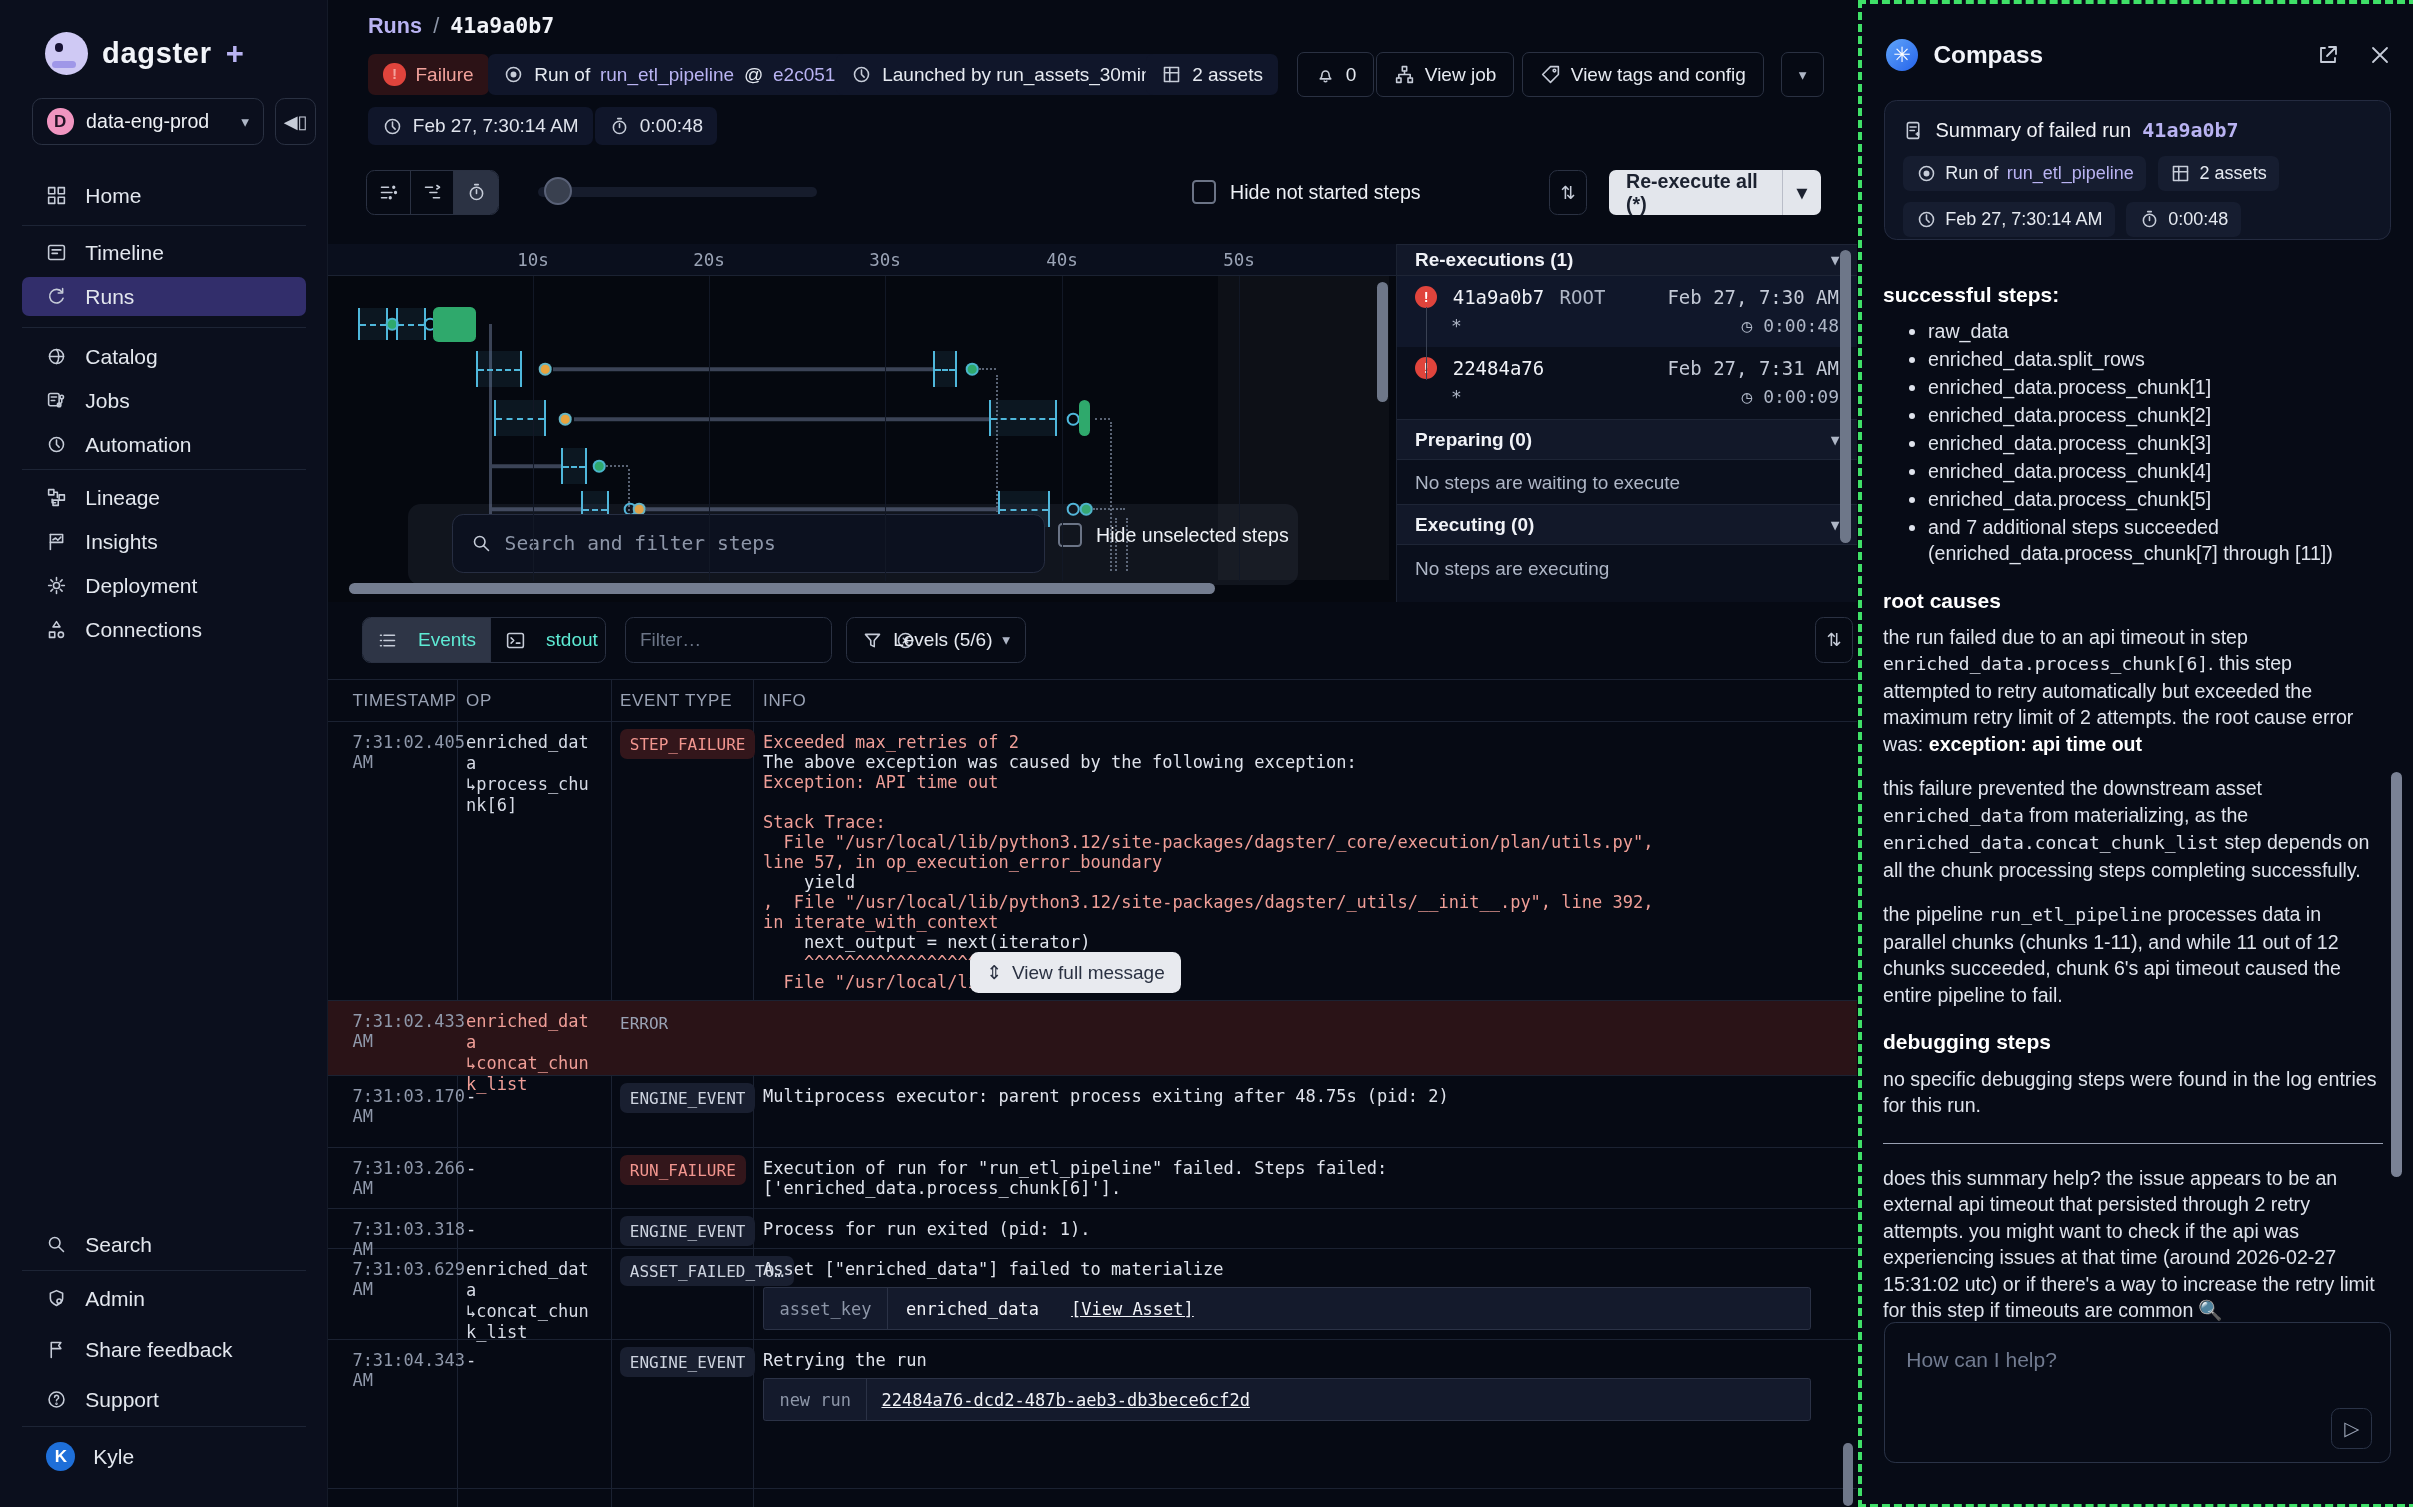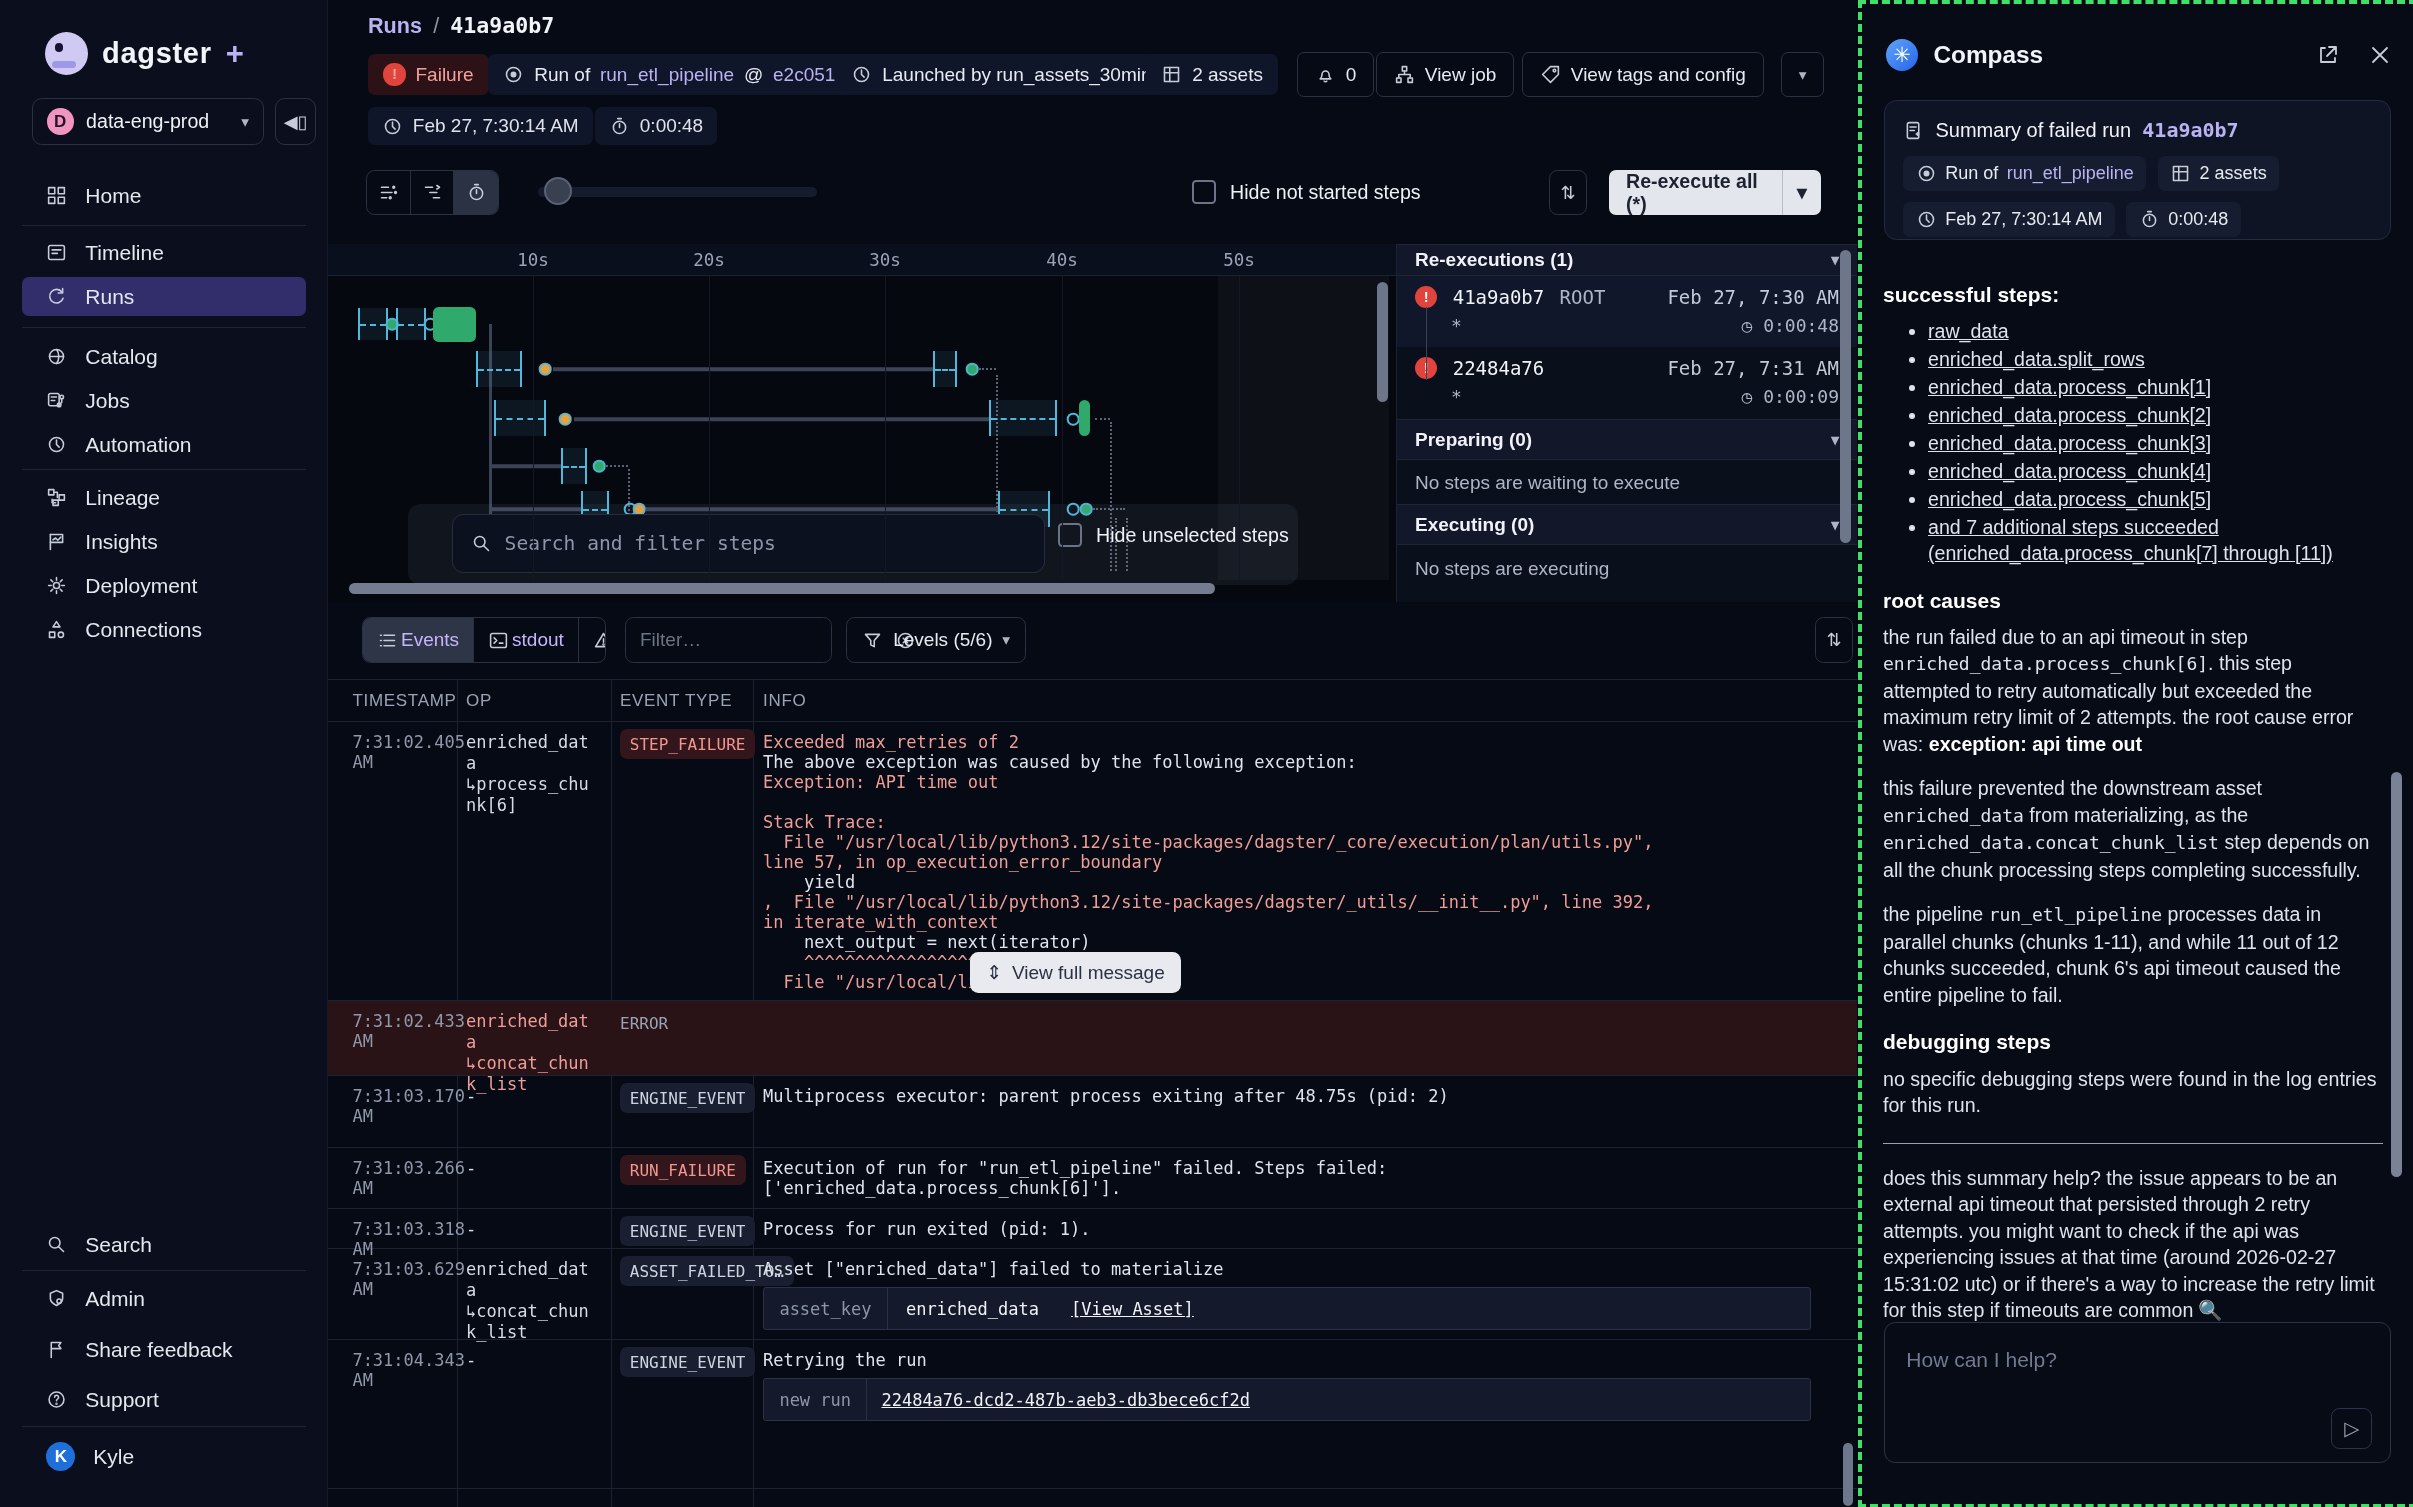--- a/index.html
+++ b/index.html
@@ -84,21 +84,21 @@
   .rp-line1 { display:flex; align-items:center; gap:15.4px; font-family:"DejaVu Sans Mono", monospace; font-size:19px; }
   .rp-line2 { display:flex; align-items:center; justify-content:space-between; margin:7px 0 0 36px; font-family:"DejaVu Sans Mono", monospace; font-size:18px; color:#aeb6c6; }
   .rp-err { width:22.3px; height:22.3px; border-radius:50%; background:#e0443c; color:#fff; font-size:14.7px; font-weight:bold; display:flex; align-items:center; justify-content:center; flex:none; }
   .rp-root { color:#aeb6c6; }
   .rp-date { margin-left:auto; color:#c3c9d6; }
   .rp-vscroll { position:absolute; left:443px; top:5.6px; width:11.2px; height:293px; border-radius:5.6px; background:#6e7789; }
   .rp-conn { position:absolute; left:29px; top:63px; width:0; height:73px; border-left:1.4px solid #3a4254; }
 
   
   .etabs { position:absolute; left:34px; top:617px; width:244px; height:46px; border:1.4px solid #2a3142; border-radius:8.4px; display:flex; overflow:hidden; }
-  .etab { display:flex; align-items:center; gap:3px; padding:0 14px; font-size:19px; color:#c4b5fd; border-right:0.7px solid #2a3142; }
+  .etab { display:flex; align-items:center; gap:20px; padding:0 14px; font-size:19px; color:#5eead4; border-right:0.7px solid #2a3142; }
   .etab:last-child { border-right:none; }
   .etab.sel { background:#2e3546; }
   .efilter { position:absolute; left:297px; top:617px; width:207px; height:46px; border:1.4px solid #2a3142; border-radius:8.4px; display:flex; align-items:center; padding:0 14px; gap:9.8px; }
   .efilter input { flex:1; background:transparent; border:none; outline:none; font-size:19px; color:#c3c9d6; }
   .efilter input::placeholder { color:#6b7486; }
   .elevels { position:absolute; left:518px; top:617px; height:46px; border:1.4px solid #2a3142; border-radius:8.4px; display:flex; align-items:center; gap:9.8px; padding:0 15.4px; font-size:19px; color:#e6eaf1; }
   .esort { position:absolute; left:1487px; top:617px; width:38px; height:46px; border:1.4px solid #2a3142; border-radius:8.4px; display:flex; align-items:center; justify-content:center; color:#c6ccd8; font-size:18px; }
 
   
   .thead { position:absolute; left:0; top:679px; width:1529px; height:43px; border-top:1.4px solid #1b2232; border-bottom:1.4px solid #1b2232; font-size:17px; color:#9aa3b5; letter-spacing:0.7px; }
@@ -132,21 +132,21 @@
   .cp-hicons { display:flex; gap:28px; color:#c6ccd8; font-size:22.3px; }
   .cp-card { position:absolute; left:22.3px; top:96px; width:507px; height:140px; background:#0e1424; border:1.4px solid #242b40; border-radius:12.6px; padding:17px 18px; }
   .cp-card-title { display:flex; gap:11.2px; align-items:center; font-size:20px; color:#f0f2f7; }
   .cp-card-title .rid { color:#b9b3f2; font-weight:bold; font-family:"DejaVu Sans Mono", monospace; }
   .cp-badges { display:flex; gap:11.2px; margin-top:14px; flex-wrap:wrap; }
   .cp-pill { height:35px; background:#161d30; border-radius:7px; display:flex; align-items:center; gap:8.4px; padding:0 12.6px; font-size:18px; color:#e6eaf1; }
   .cp-pill .purple { color:#b9b3f2; }
   #cp-body { position:absolute; left:21px; top:257px; width:500px; font-size:19.6px; line-height:26.5px; color:#dfe3ec; }
   #cp-body h3 { font-size:21px; color:#fff; margin:21px 0 9.8px 0; }
   #cp-body p { margin:0 0 18px 0; }
-  #cp-body ul { margin:0 0 7px 45px;text-decoration:underline; }
+  #cp-body ul { margin:0 0 7px 45px; }
   #cp-body li { margin-bottom:1.4px; }
   #cp-body .code { font-family:"DejaVu Sans Mono", monospace; font-size:18px; }
   #cp-body .b { font-weight:bold; color:#fff; }
   #cp-body hr { border:none; border-top:1.4px solid #99a1b2; margin:24px 0 21px 0; }
   .cp-input { position:absolute; left:22.3px; top:1318px; width:507px; height:141px; border:1.4px solid #2a3347; border-radius:11.2px; }
   .cp-input textarea { width:100%; height:100%; background:transparent; border:none; outline:none; resize:none; padding:25px 21px; font-size:21px; color:#dfe3ec; font-family:"Liberation Sans", sans-serif; }
   .cp-input textarea::placeholder { color:#717b90; }
   .cp-send { position:absolute; right:18px; bottom:12.6px; width:41px; height:41px; border:1.4px solid #2a3347; border-radius:8.4px; display:flex; align-items:center; justify-content:center; color:#9aa3b5; font-size:19.6px; }
   .cp-scroll { position:absolute; left:529px; top:768px; width:11.2px; height:405px; border-radius:5.6px; background:#7a8295; }
   .caret { color:#aeb6c6; font-size:15.4px; }

